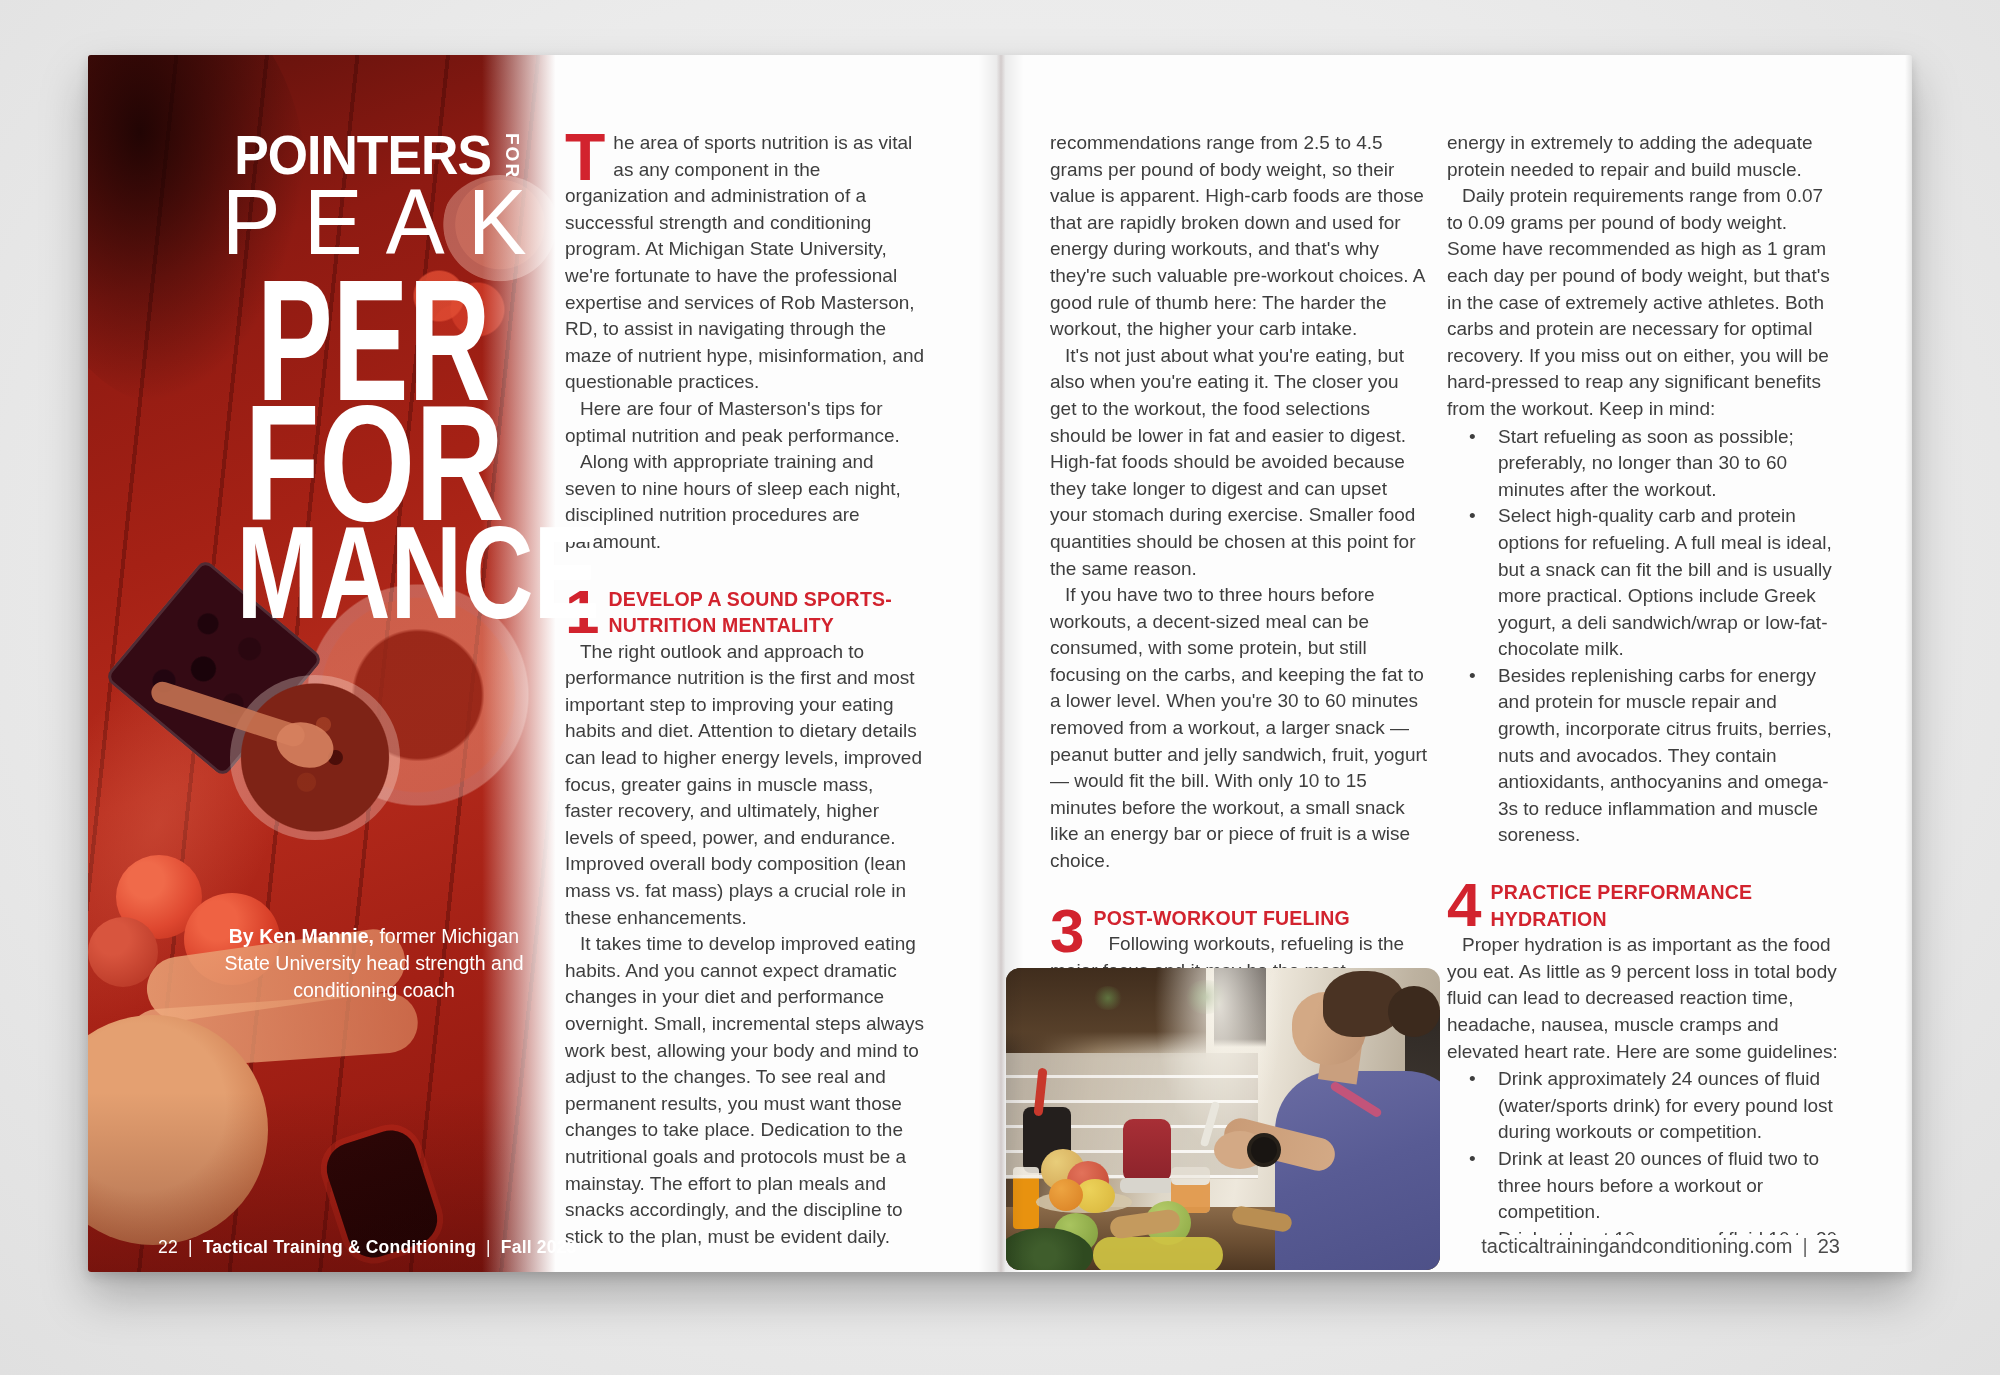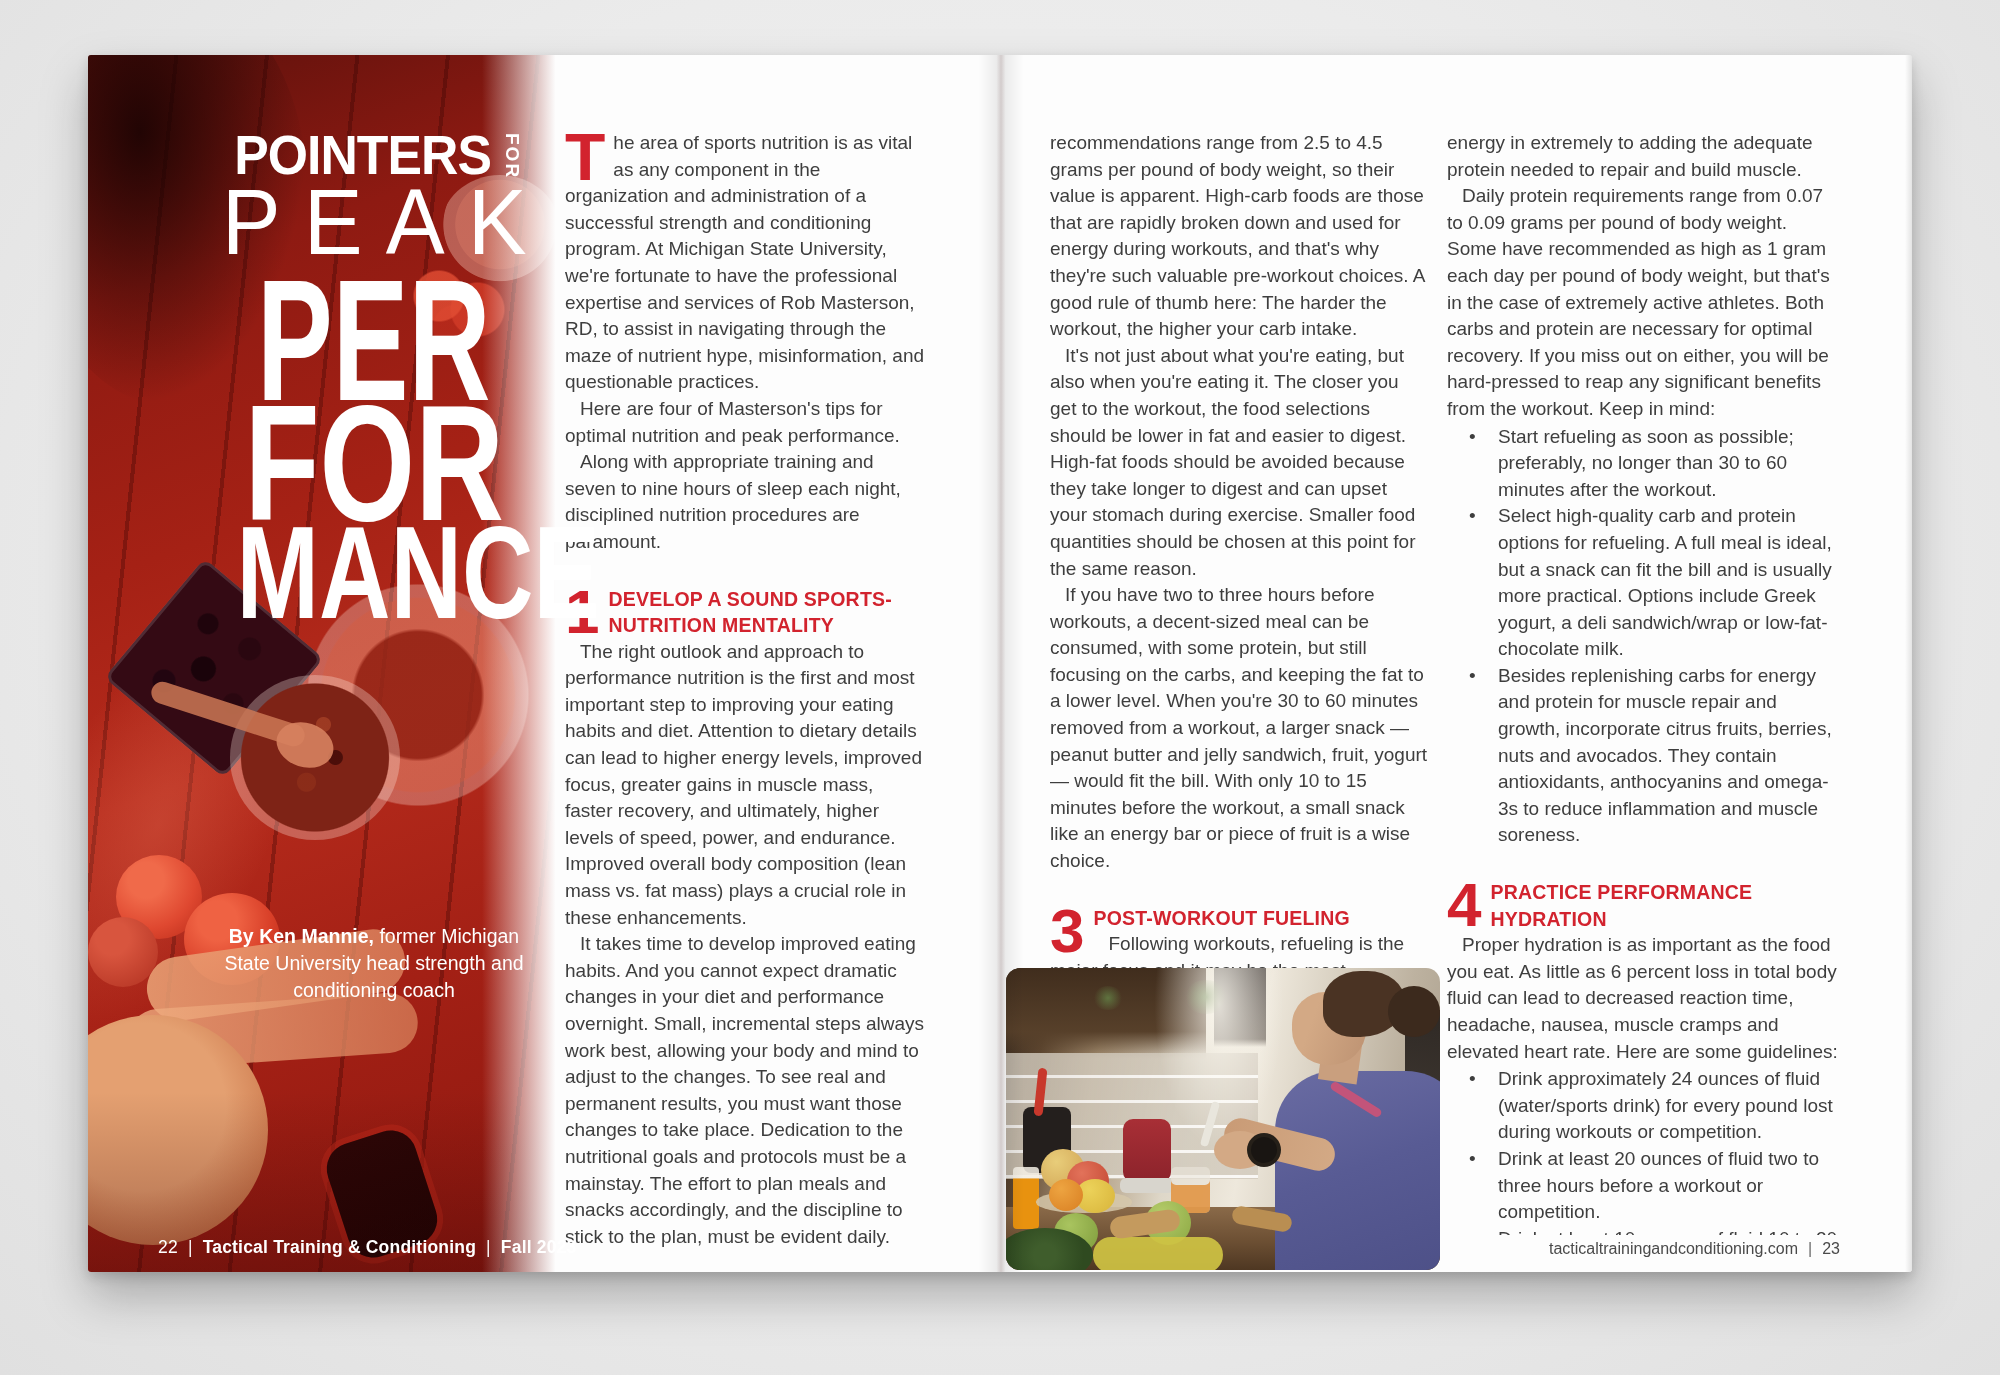--- a/index.html
+++ b/index.html
@@ -166,21 +166,21 @@
   .ph-gapple{left:32%;top:77%;width:46px;height:44px;border-radius:50%;background:radial-gradient(circle at 35% 30%,#b5cc6a,#8ca843);}
   .ph-gapple2{left:11%;top:81%;width:44px;height:40px;border-radius:50%;background:radial-gradient(circle at 35% 30%,#a9c45f,#7f9c3c);}
   .ph-greens{left:-2%;top:86%;width:22%;height:18%;border-radius:50%;
     background:radial-gradient(circle,#3f5d2c 20%,#2f4a20 70%);}
   .ph-board{left:20%;top:89%;width:30%;height:12%;border-radius:40px;background:#cfc343;opacity:.92;}
   .ph-ginger{left:24%;top:81%;width:70px;height:22px;border-radius:12px;background:#c49a5e;transform:rotate(-8deg);}
   .ph-ginger2{left:52%;top:80%;width:60px;height:18px;border-radius:10px;background:#b98e52;transform:rotate(10deg);}
   .ph-glow{left:34%;top:0;width:30%;height:60%;
     background:radial-gradient(ellipse at 50% 20%, rgba(255,252,244,.8), rgba(255,252,244,0) 70%);}
 
-  .footer-right{position:absolute;right:72px;bottom:14px;color:#4a4a4a;font-size:16px;z-index:6;}
+  .footer-right{position:absolute;right:72px;bottom:14px;color:#4a4a4a;font-size:20px;z-index:6;}
   .footer-right .sep{padding:0 10px;color:#6a6a6a;}
 </style>
 </head>
 <body>
 
 <div class="stage">
   <div class="spread">
 
     <section class="page page-left">
       <div class="cover-art">
@@ -250,21 +250,21 @@
           <p class="body-para">energy in extremely to adding the adequate protein needed to repair and build muscle.</p>
           <p class="body-para indent">Daily protein requirements range from 0.07 to 0.09 grams per pound of body weight. Some have recommended as high as 1 gram each day per pound of body weight, but that's in the case of extremely active athletes. Both carbs and protein are necessary for optimal recovery. If you miss out on either, you will be hard-pressed to reap any significant benefits from the workout. Keep in mind:</p>
           <ul class="bullets">
             <li class="bullet-item">Start refueling as soon as possible; preferably, no longer than 30 to 60 minutes after the workout.</li>
             <li class="bullet-item">Select high-quality carb and protein options for refueling. A full meal is ideal, but a snack can fit the bill and is usually more practical. Options include Greek yogurt, a deli sandwich/wrap or low-fat-chocolate milk.</li>
             <li class="bullet-item">Besides replenishing carbs for energy and protein for muscle repair and growth, incorporate citrus fruits, berries, nuts and avocados. They contain antioxidants, anthocyanins and omega-3s to reduce inflammation and muscle soreness.</li>
           </ul>
           <div class="section">
             <span class="sec-num">4</span>
             <div class="sec-title">PRACTICE PERFORMANCE HYDRATION</div>
-            <p class="body-para indent">Proper hydration is as important as the food you eat. As little as 6 percent loss in total body fluid can lead to decreased reaction time, headache, nausea, muscle cramps and elevated heart rate. Here are some guidelines:</p>
+            <p class="body-para indent">Proper hydration is as important as the food you eat. As little as 9 percent loss in total body fluid can lead to decreased reaction time, headache, nausea, muscle cramps and elevated heart rate. Here are some guidelines:</p>
           </div>
           <ul class="bullets">
             <li class="bullet-item">Drink approximately 24 ounces of fluid (water/sports drink) for every pound lost during workouts or competition.</li>
             <li class="bullet-item">Drink at least 20 ounces of fluid two to three hours before a workout or competition.</li>
             <li class="bullet-item">Drink at least 10 ounces of fluid 10 to 20 minutes before a workout or competition</li>
           </ul>
         </div>
 
       <div class="photo">
         <div class="ps ph-cabinet"></div>

